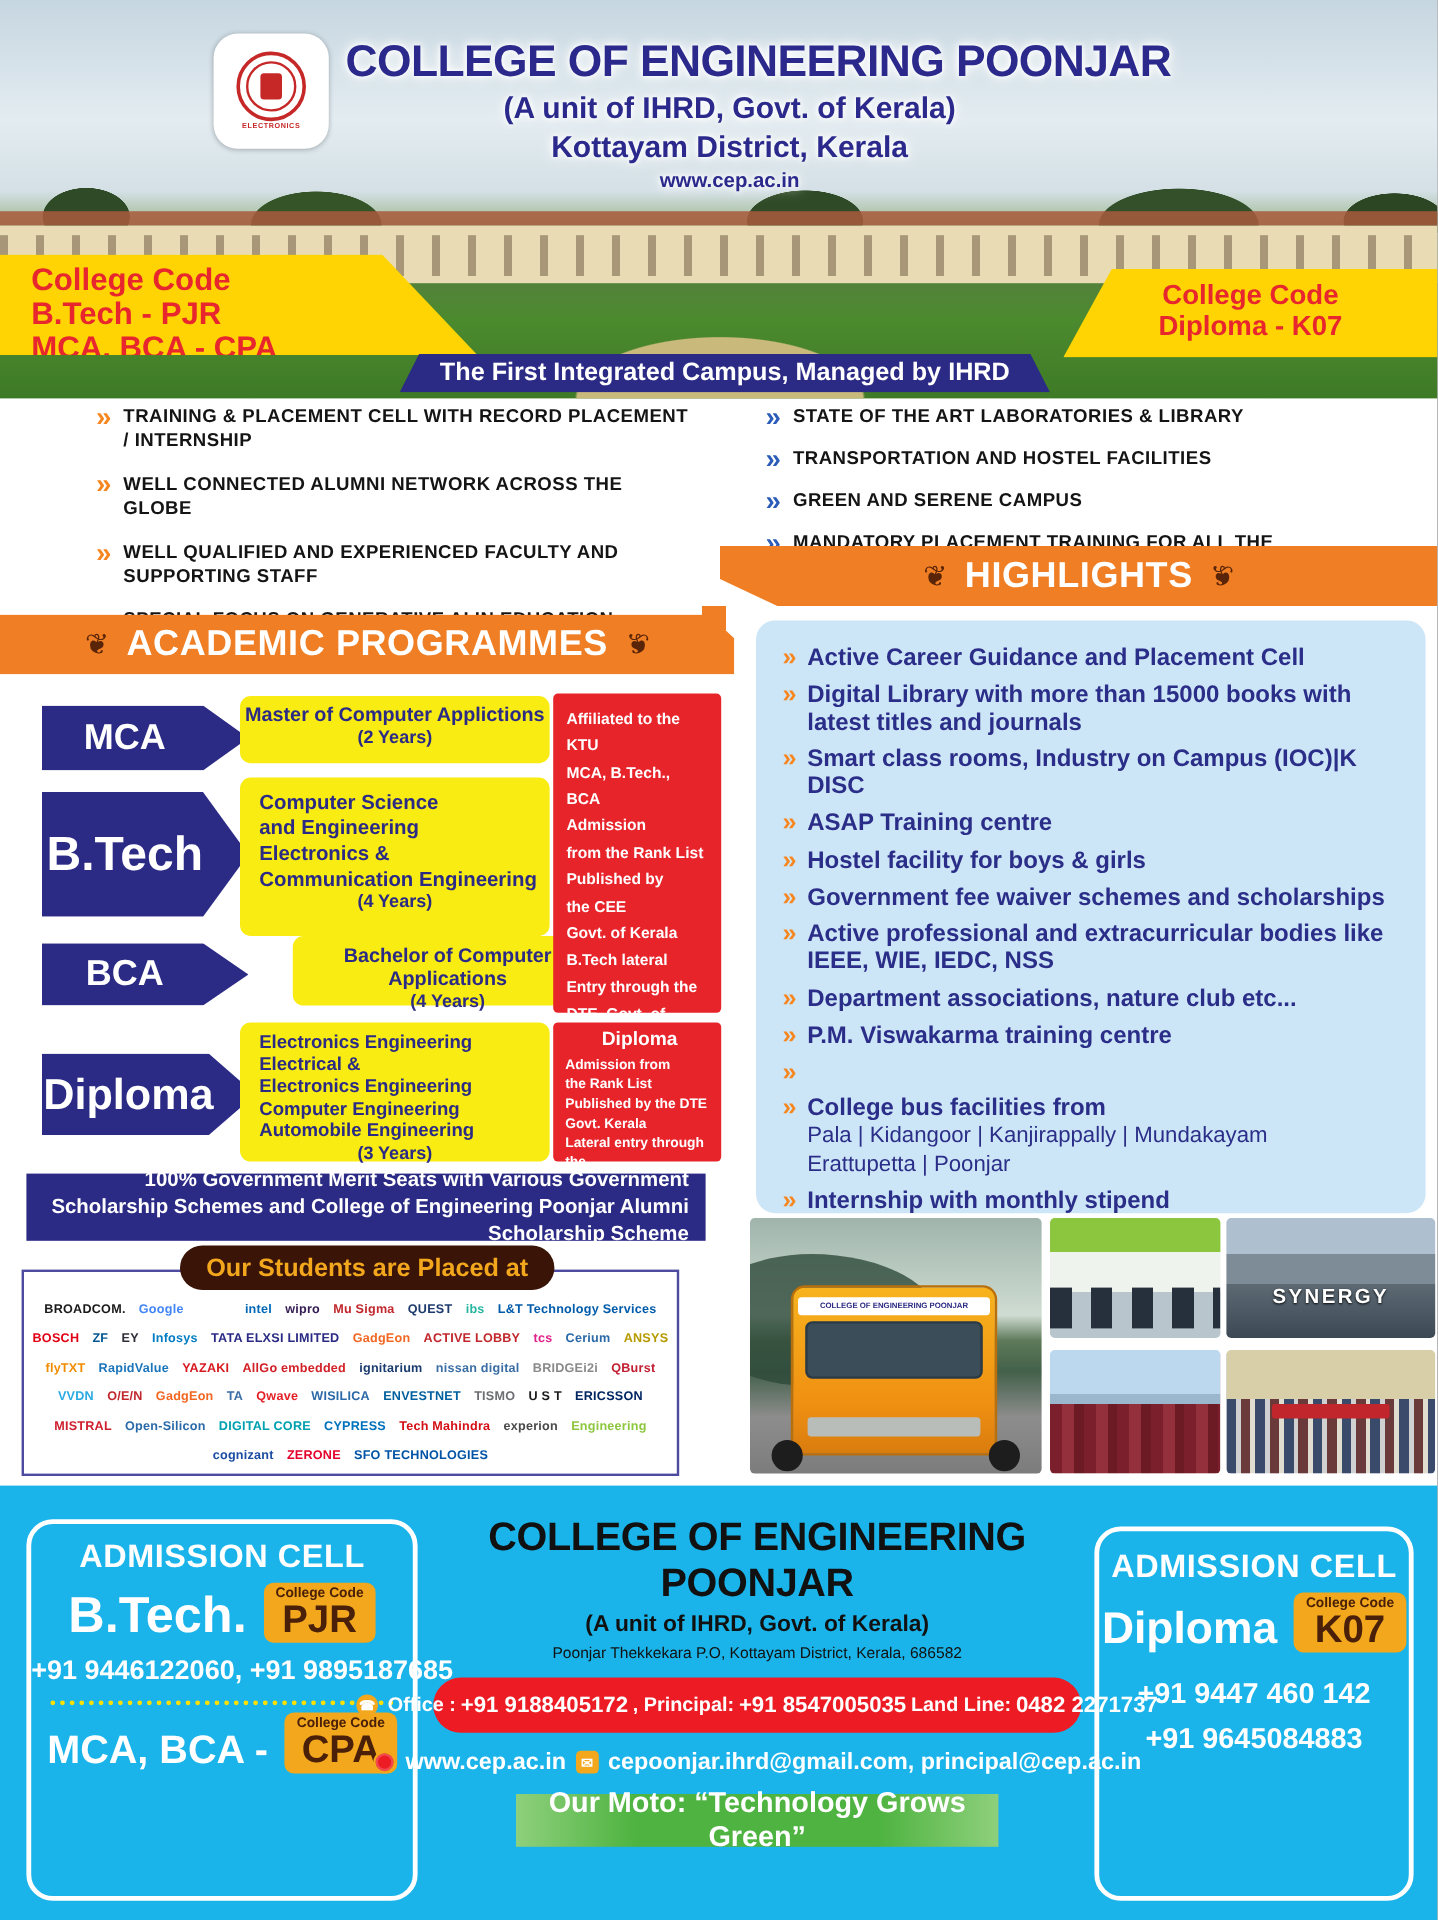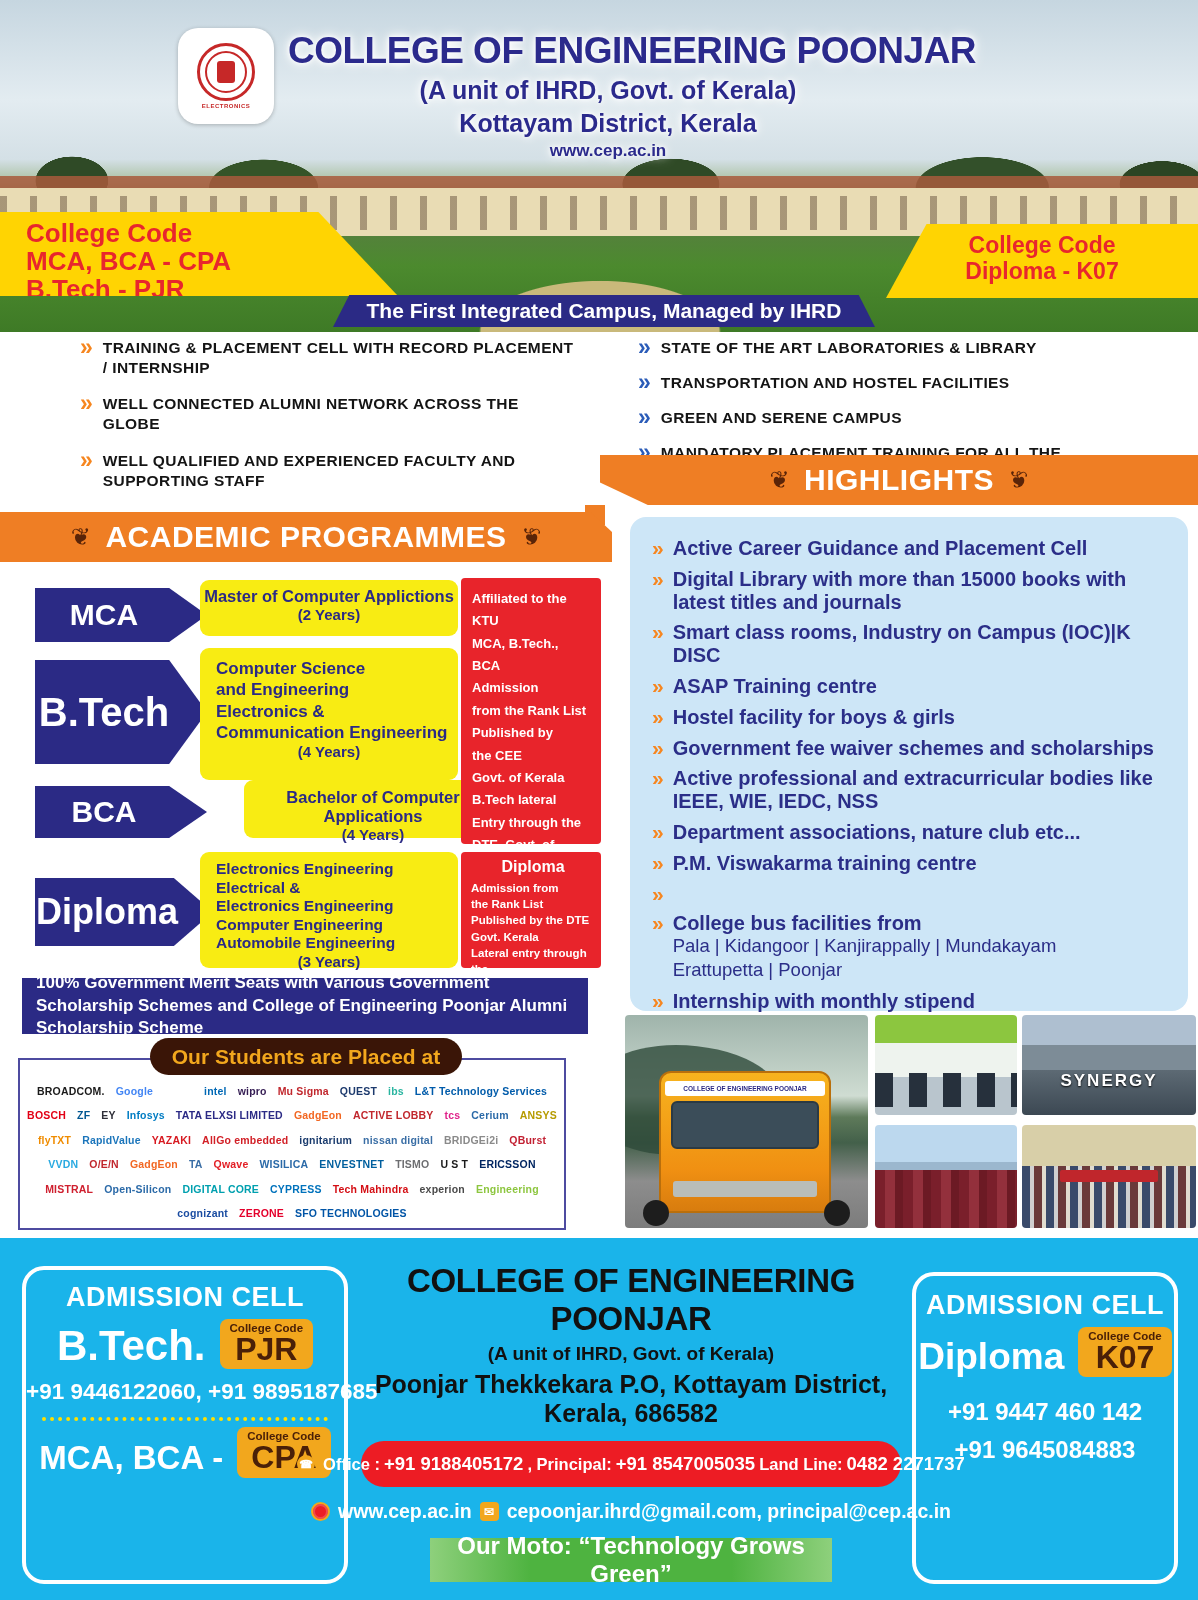--- a/index.html
+++ b/index.html
@@ -105,21 +105,21 @@
   .box-dip .yrs { text-align:center; padding-right:16px; }
 
   .rnote { background:#e8242b; border-radius:4px; color:#fff; font-weight:700; }
   .rnote1 { left:461px; top:578px; width:140px; height:266px; font-size:13px; line-height:1.72; padding:10px 6px 0 11px; white-space:pre-line; }
   .rnote2 { left:461px; top:852px; width:140px; height:116px; font-size:11.5px; line-height:1.42; padding:4px 6px 0 10px; }
   .rnote2 .rt { text-align:center; font-size:16px; font-weight:900; margin-bottom:1px; }
   .rnote2 .rb { white-space:pre-line; }
 
   .merit { left:22px; top:978px; width:566px; height:56px; background:#2b2a85; color:#fff;
     font-weight:800; font-size:17px; line-height:1.35; display:flex; align-items:center;
-    justify-content:center; text-align:left; padding:0 14px; }
+    justify-content:center; text-align:right; padding:0 14px; }
 
   
   .pl-box { left:18px; top:1058px; width:548px; height:172px; background:#fff; border:2px solid #4d4ba0; }
   .pl-pill { left:150px; top:1038px; width:312px; height:37px; background:#3a1507; border-radius:19px;
     display:flex; align-items:center; justify-content:center; color:#f2a71d; font-weight:900; font-size:21px; z-index:3; }
   .pl-logos { left:26px; top:1080px; width:532px; height:144px; display:flex; flex-wrap:wrap;
     align-items:center; justify-content:center; column-gap:11px; row-gap:3px; z-index:2; }
   .chip { font-size:10.5px; font-weight:900; letter-spacing:.2px; white-space:nowrap; }
 
   
@@ -169,21 +169,21 @@
   .badge .bc-l { display:block; font-size:11.5px; font-weight:800; }
   .badge .bc-c { display:block; font-size:32px; font-weight:900; line-height:.95; }
   .phones { font-size:22.5px; font-weight:800; margin-top:10px; white-space:nowrap; }
   .dots { border-top:4px dotted #ffe000; margin:12px 16px 4px; }
   .phone-big { font-size:31px; font-weight:900; margin-top:14px; }
   .card-r .phones2 { font-size:24px; font-weight:800; margin-top:16px; line-height:1.55; }
 
   .fc { left:358px; top:1262px; width:546px; text-align:center; color:#111; }
   .fc-title { font-size:33px; font-weight:900; letter-spacing:-.3px; }
   .fc-sub { font-size:19px; font-weight:800; margin-top:5px; }
-  .fc-addr { font-size:25px; font-weight:700; margin-top:5px; }
+  .fc-addr { font-size:13px; font-weight:400; margin-top:5px; }
   .red-pill { margin:13px auto 0; width:540px; height:46px; background:#ed1c24; border-radius:24px;
     display:flex; align-items:center; justify-content:center; gap:4px; color:#fff; font-size:16.5px; font-weight:600; white-space:nowrap; }
   .red-pill b { font-size:18.5px; font-weight:900; }
   .mini-ic { display:inline-flex; align-items:center; justify-content:center; width:18px; height:18px;
     border-radius:50%; background:#f2a71d; color:#fff; font-size:11px; margin-right:4px; flex:none; }
   .web-row { margin-top:13px; display:flex; align-items:center; justify-content:center; gap:8px;
     color:#fff; font-weight:800; font-size:19.5px; white-space:nowrap; }
   .ic-globe { width:19px; height:19px; border-radius:50%; background:#ed1c24; border:2px solid #f2a71d;
     box-shadow:inset 0 0 0 2px #fff3; flex:none; }
   .ic-mail { display:inline-flex; align-items:center; justify-content:center; width:19px; height:19px;
@@ -213,22 +213,22 @@
 
   <div class="abs hero-head">
     <div class="hero-title">COLLEGE OF ENGINEERING POONJAR</div>
     <div class="hero-sub">(A unit of IHRD, Govt. of Kerala)</div>
     <div class="hero-dist">Kottayam District, Kerala</div>
     <div class="hero-web">www.cep.ac.in</div>
   </div>
 
   <div class="abs ribbon-l">
     <div>College Code</div>
+    <div>B.Tech - PJR</div>
     <div>MCA, BCA - CPA</div>
-    <div>B.Tech - PJR</div>
   </div>
   <div class="abs ribbon-r">
     <div>College Code</div>
     <div>Diploma - K07</div>
   </div>
 
   <div class="abs campus-banner">The First Integrated Campus, Managed by IHRD</div>
 
   <div class="abs feat-col lft">
 

